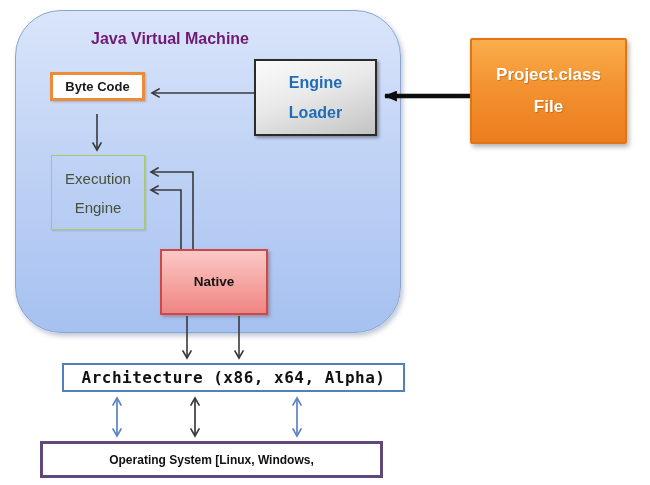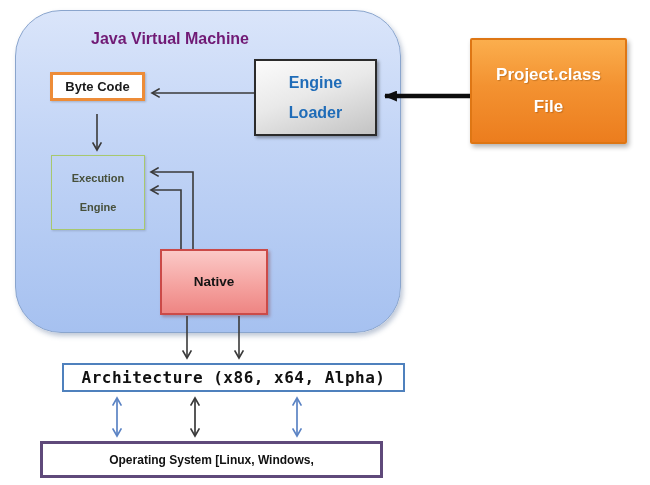--- a/index.html
+++ b/index.html
@@ -30,21 +30,21 @@
     left:254px;top:59px;width:123px;height:77px;
     background:linear-gradient(160deg,#fbfbfb 0%,#e9e9e9 45%,#c3c3c3 100%);
     border:2px solid #2b2b2b;
     font-size:16px;font-weight:bold;color:#1f6cb8;line-height:30px;
     box-shadow:2px 2px 3px rgba(0,0,0,.35);
   }
   .execution-engine{
     left:51px;top:155px;width:94px;height:75px;
     background:linear-gradient(180deg,#f2fado 0%,#f2fad8 0%,#daf0a2 100%);
     border:1.5px solid #a7c86e;
-    font-size:11px;font-weight:700;color:#47503b;line-height:29px;
+    font-size:15px;font-weight:400;color:#47503b;line-height:29px;
     box-shadow:1px 1px 2px rgba(0,0,0,.15);
   }
   .native-method-call{
     left:160px;top:249px;width:108px;height:66px;
     background:linear-gradient(180deg,#fbc9c7 0%,#f5a3a0 55%,#ee8583 100%);
     border:2px solid #cb4a48;
     font-size:13.5px;font-weight:bold;color:#141414;line-height:20px;
     box-shadow:2px 2px 3px rgba(120,40,40,.35);
   }
   .project-class{

